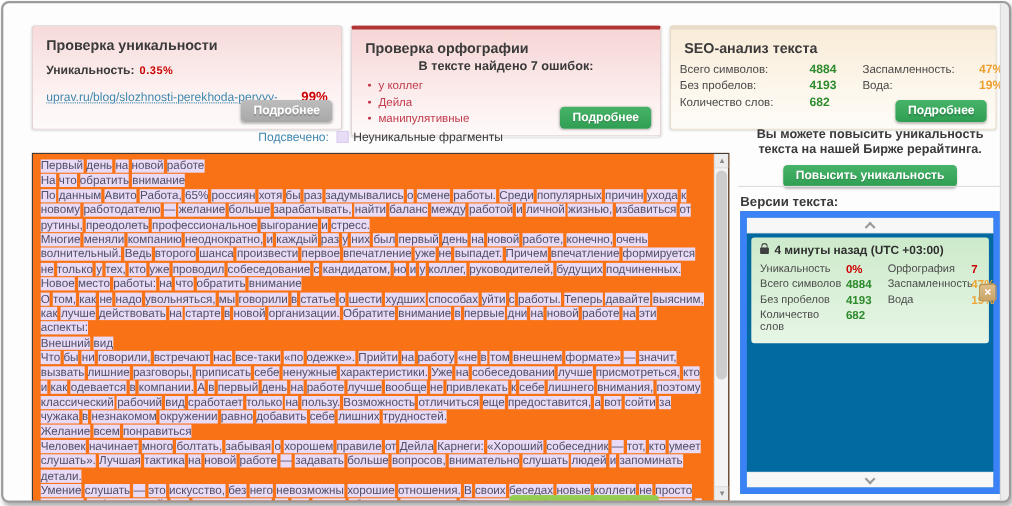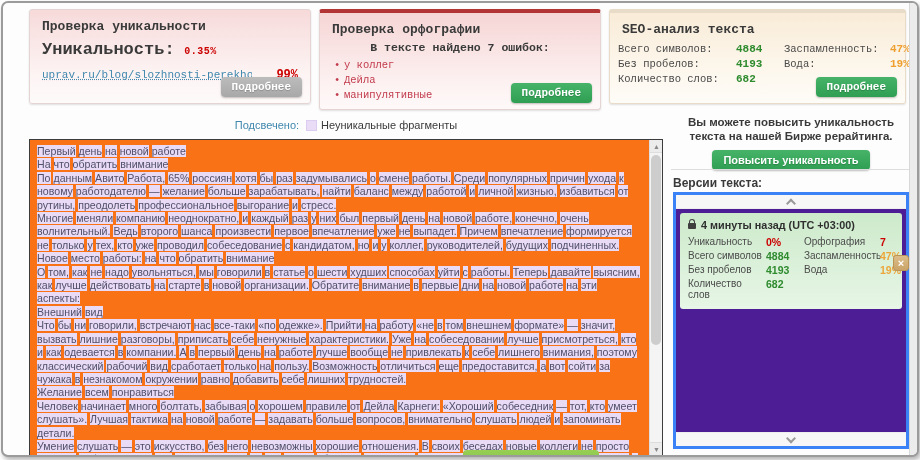--- a/index.html
+++ b/index.html
@@ -2,31 +2,31 @@
 <html><head>
 <meta charset="utf-8">
 <style>
   * { margin:0; padding:0; box-sizing:border-box; }
   body { width:920px; height:460px; background:#fff; font-family:"Liberation Sans", sans-serif; }
   .frame { position:relative; width:918px; height:456px; margin:1px; border:2px solid #9b9b9b;
            border-radius:7px; background:#fdfdfd; overflow:hidden;
            box-shadow:2px 3px 5px rgba(0,0,0,.3); }
 
   
-  .panel { position:absolute; top:6px; border:1px solid #e4d4d4; border-radius:3px;
-           box-shadow:0 1px 2px rgba(0,0,0,.12);font-family:Liberation Mono, monospace; }
+  .panel { position:absolute; top:20px; border:1px solid #e4d4d4; border-radius:3px;
+           box-shadow:0 1px 2px rgba(0,0,0,.12); }
   .panel-title { font-size:13px; font-weight:bold; color:#3a3a3a; padding:9px 12px 4px; }
   .p-uniq { left:26px; width:282px; height:95px;
             background:linear-gradient(#f7dada, #fdf4f4 70%, #fefafa); }
   .p-spell { left:316px; width:282px; height:101px; border-top:4px solid #b23434;
              background:linear-gradient(#f6d5d5, #fdf2f2 75%, #fef9f9); }
   .p-seo { left:606px; width:297px; height:95px; border-top:4px solid #dd9c3e; border-color:#e8dcc8;
            background:linear-gradient(#f9ecd8, #fdf8ef 70%, #fefcf8); }
   .uniq-line { padding:2px 12px; }
-  .uniq-label { font-size:17px; font-weight:bold; color:#3a3a3a; }
+  .uniq-label { font-size:11px; font-weight:bold; color:#3a3a3a; }
   .uniq-value { font-size:10px; font-weight:bold; color:#cc0000; letter-spacing:.5px; }
   .link-row { display:flex; justify-content:space-between; align-items:baseline; padding:7px 12px 0; }
   .uniq-link { font-size:11px; color:#3f87ad; text-decoration:underline dotted; cursor:pointer;
                max-width:210px; white-space:nowrap; overflow:hidden; }
   .uniq-pct { font-size:12px; font-weight:bold; color:#cc0000; }
   .btn { display:inline-block; border-radius:4px; color:#fff; font-size:11px; font-weight:bold;
          padding:4px 11px; cursor:pointer; text-shadow:0 1px 1px rgba(0,0,0,.2);
          box-shadow:0 1px 2px rgba(0,0,0,.25); }
   .btn-gray  { background:linear-gradient(#bcbcbc,#a8a8a8); }
   .btn-green { background:linear-gradient(#46b369,#2f9e52); }
@@ -64,21 +64,21 @@
                background:linear-gradient(#97cf55,#7cbb3f); border-radius:4px; color:#fff;
                font-size:11px; font-weight:bold; text-align:center; cursor:pointer; }
 
   
   .promo { position:absolute; left:670px; top:112px; width:236px; text-align:center; }
   .promo-text { font-size:11.5px; font-weight:bold; color:#3a3a3a; line-height:14px; padding:0 6px; }
   .promo-btn { margin-top:7px; }
   .sb-divider { position:absolute; left:668px; top:166px; width:238px; border-top:1px solid #ddd; }
   .versions-title { position:absolute; left:670px; top:173px; font-size:12px; font-weight:bold; color:#3a3a3a; }
   .versions-box { position:absolute; left:670px; top:189px; width:236px; height:257px;
-                  border:3px solid #3b82f6; background:#4c1d95; }
+                  border:6px solid #3b82f6; background:#0369a1; }
   .arrow-strip { position:absolute; left:0; right:0; height:14px; background:#f7f7f7; cursor:pointer; }
   .strip-top { top:0; border-bottom:1px solid #eee; }
   .strip-bottom { bottom:0; border-top:1px solid #eee; }
   .chev { position:absolute; left:50%; top:50%; width:7px; height:7px;
           border-right:2px solid #9a9a9a; border-bottom:2px solid #9a9a9a; }
   .chev-up { transform:translate(-50%,-28%) rotate(-135deg); }
   .chev-down { transform:translate(-50%,-72%) rotate(45deg); }
   .version-card { position:absolute; left:4px; right:4px; top:18px; height:96px; border-radius:3px;
                   background:linear-gradient(#cdeacb,#e7f6e6); padding:6px 8px; }
   .vc-header { font-size:10.8px; font-weight:bold; color:#2f2f2f; margin-bottom:5px; }

